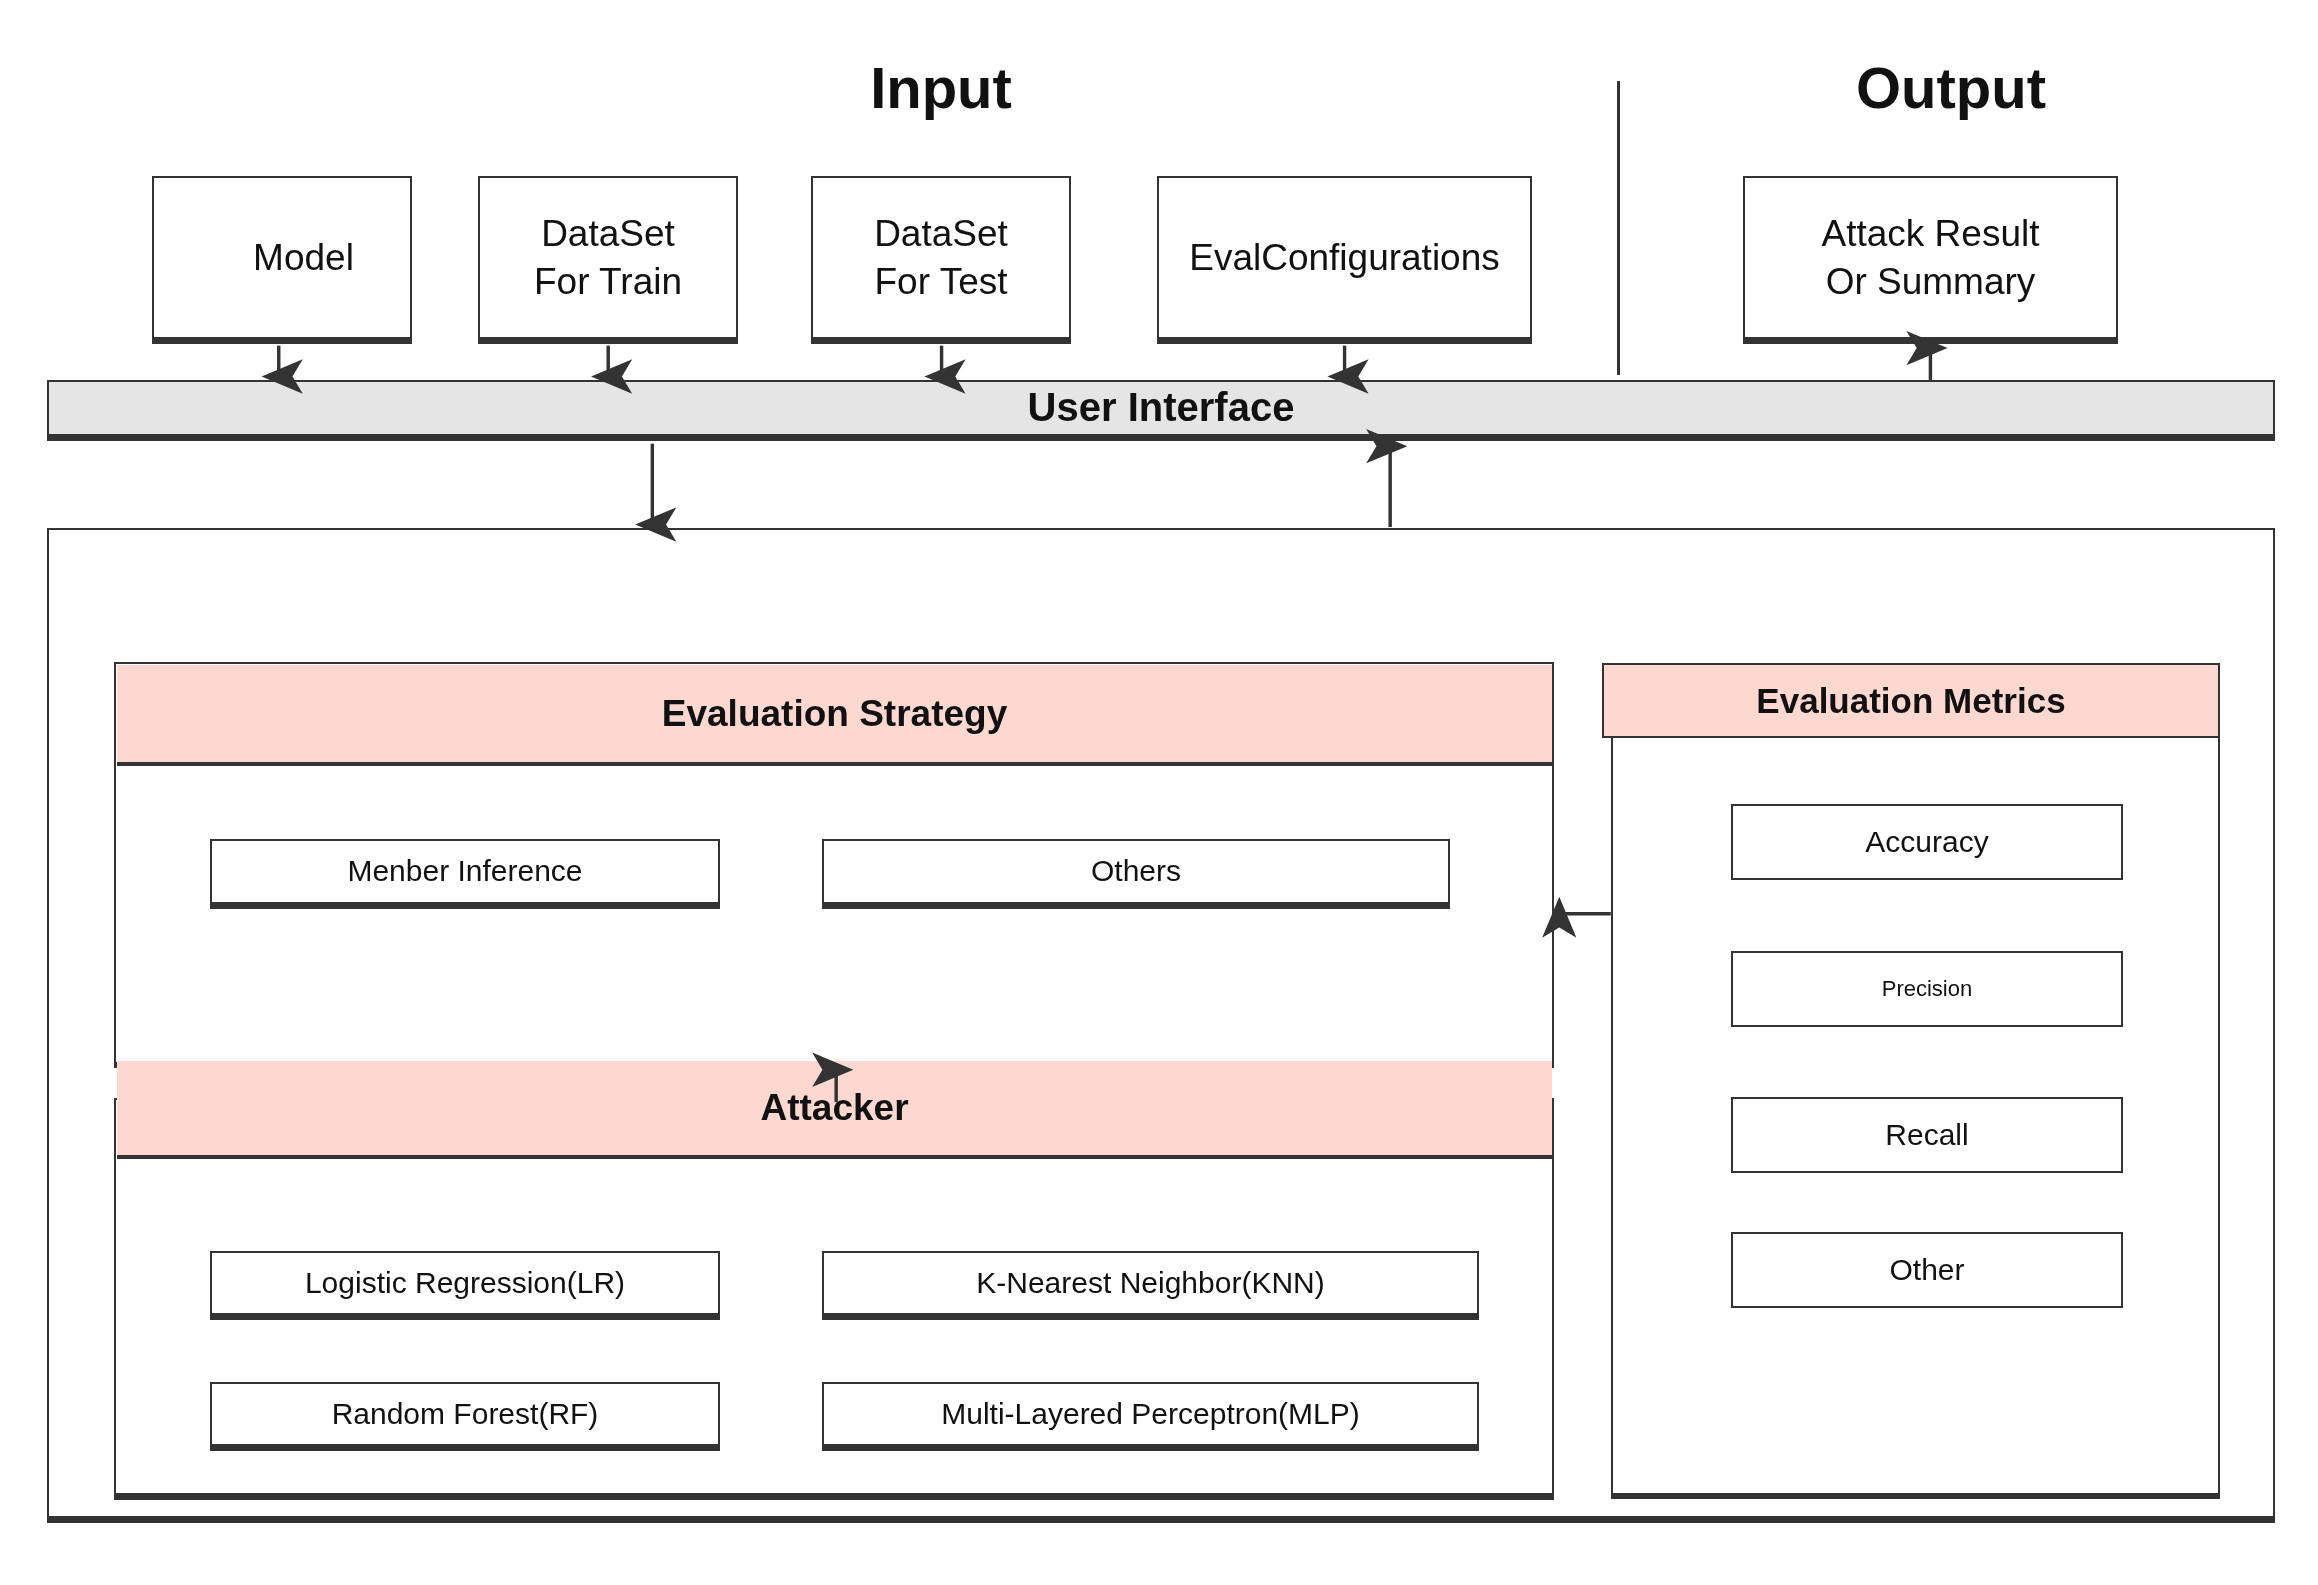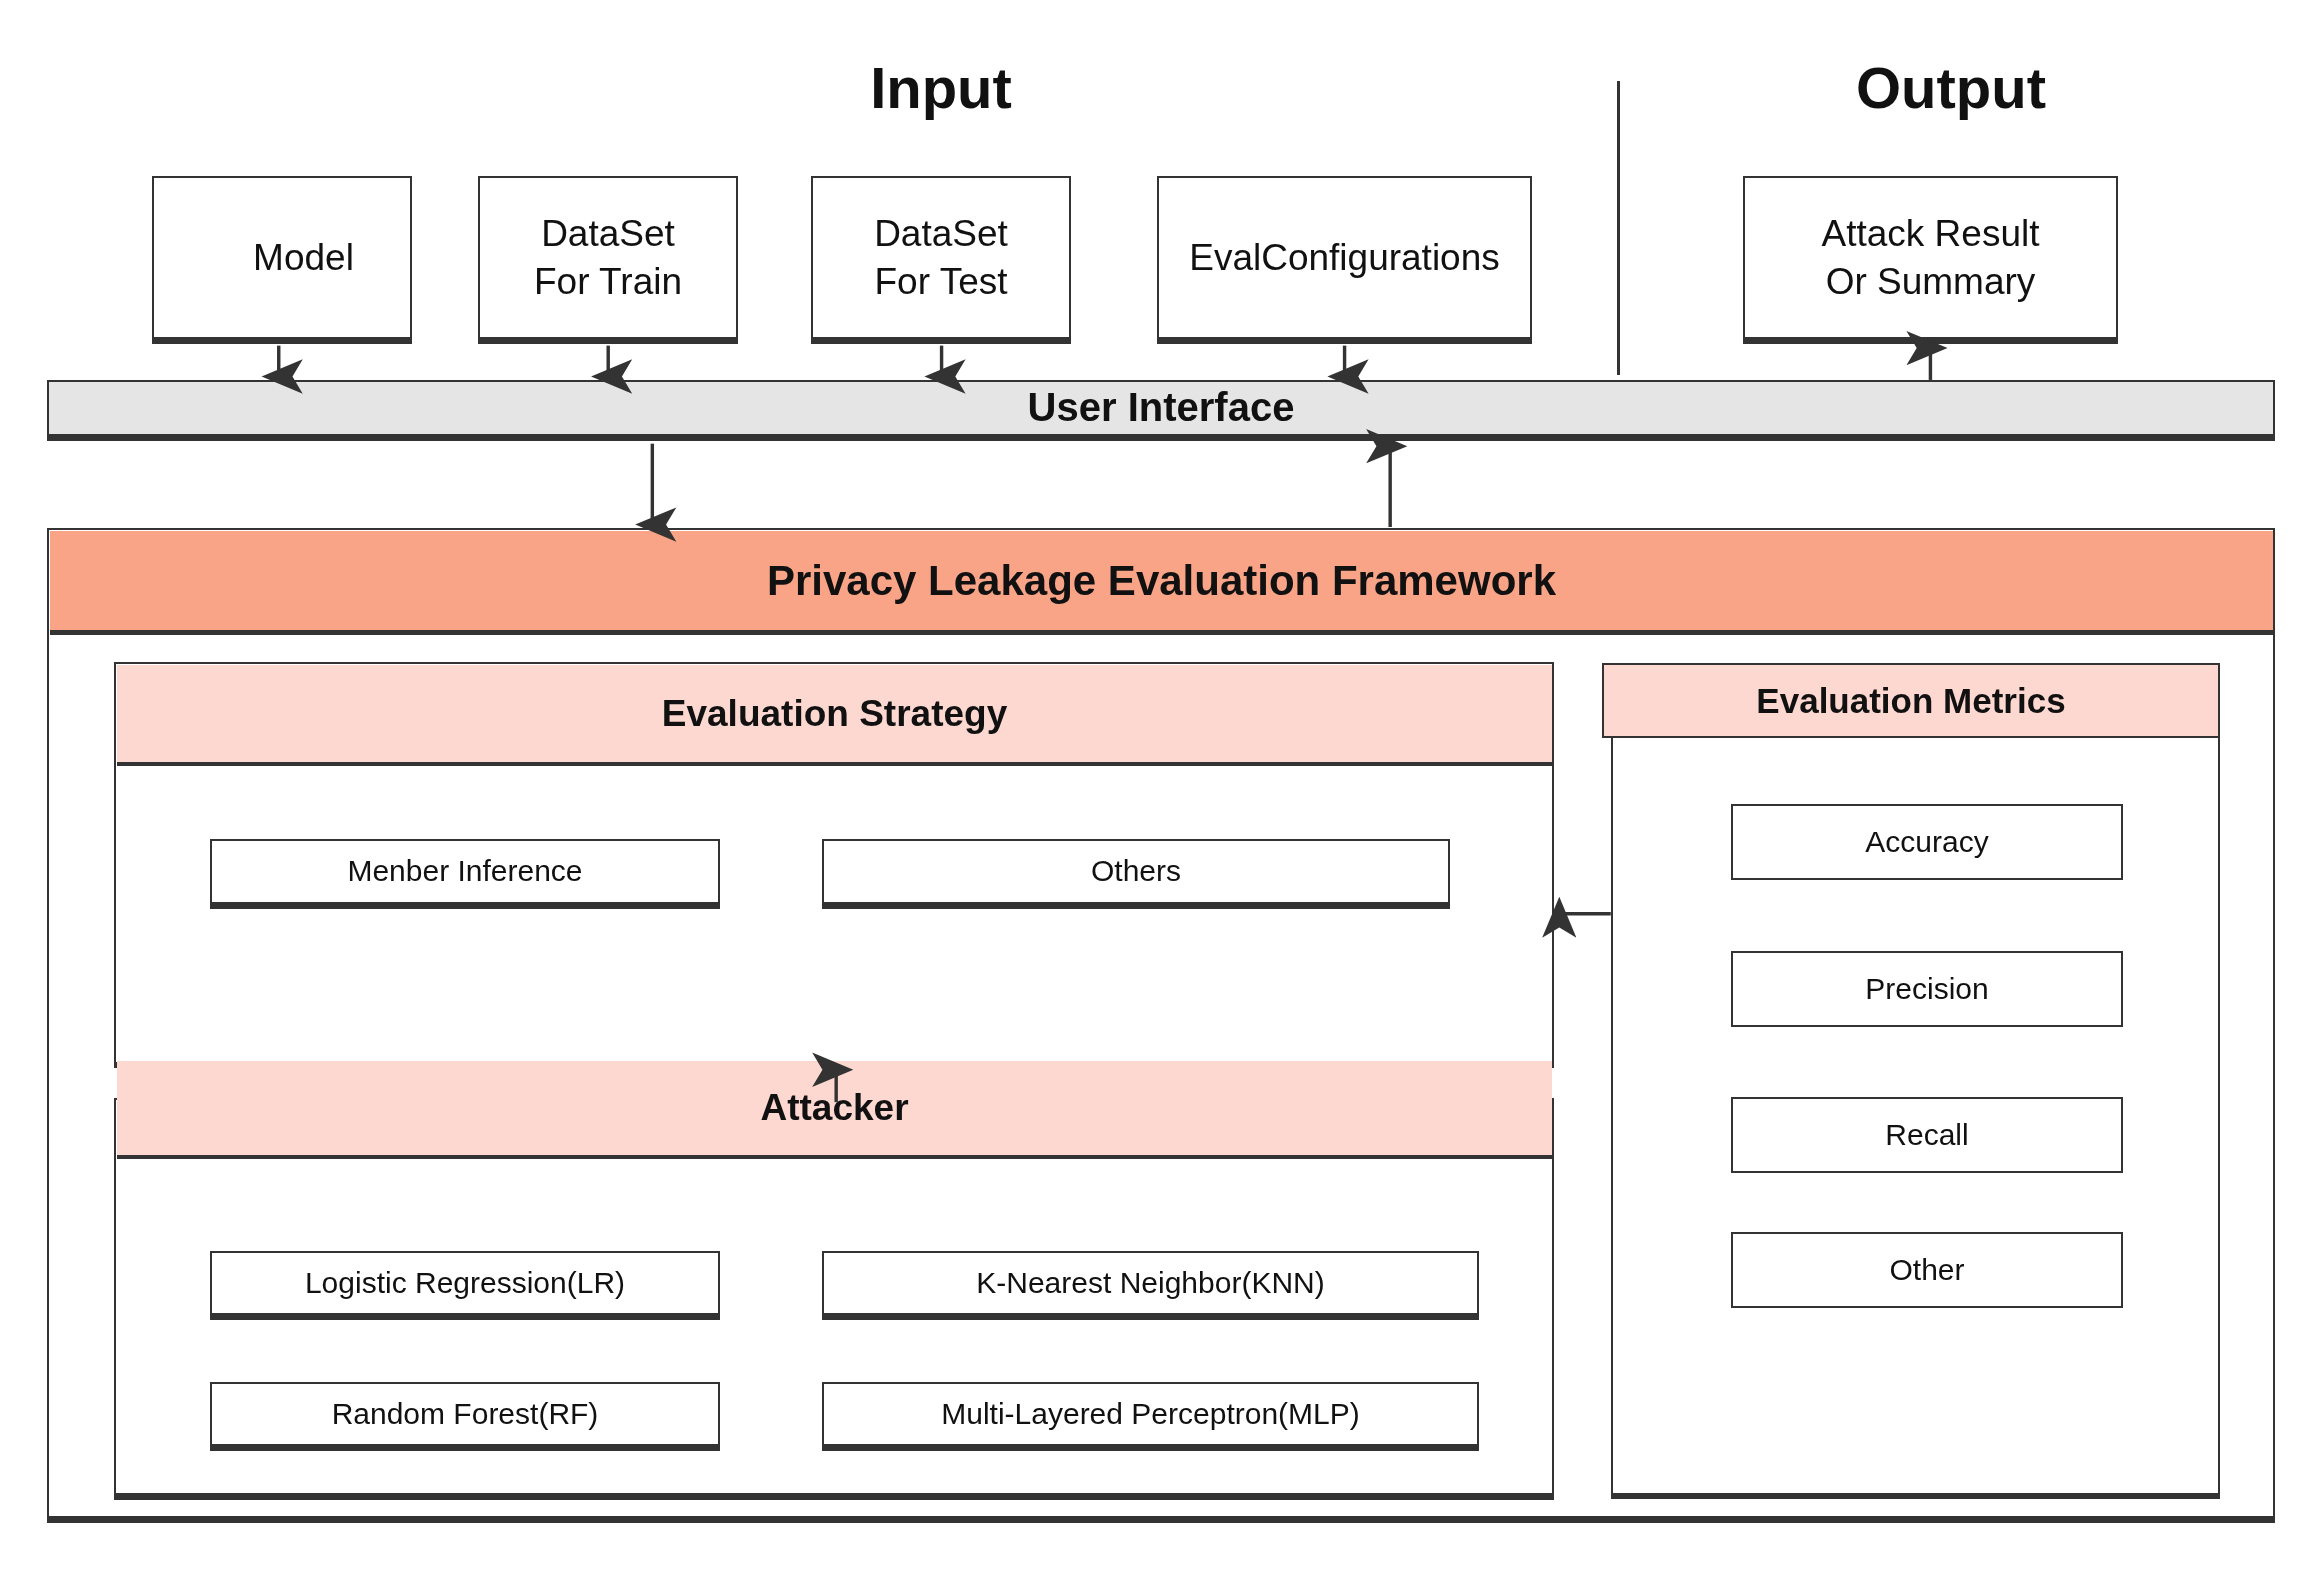--- a/index.html
+++ b/index.html
@@ -104,24 +104,20 @@
     <span>Or Summary</span>
   </div>
 
   <div class="node shadowed" style="left:47px; top:380px; width:2228px; height:61px; font-size:40px; font-weight:bold;
               background:#e5e5e5;">
     <span>User Interface</span>
   </div>
 
   <div class="abs" style="left:47px; top:528px; width:2228px; height:995px; border:2.9px solid #333333; border-bottom-width:7.8px; background:#ffffff;"></div>
 
-  <div class="band" style="left:50px; top:531px; width:2223px; height:104px; background:#faa487;
-              border-bottom:5.4px solid #333333; font-size:42px;">
-    <span>Privacy Leakage Evaluation Framework</span>
-  </div>
 
   <div class="abs" style="left:114px; top:662px; width:1440px; height:406px; border:2.9px solid #333333; border-bottom-width:6.9px; background:#ffffff;"></div>
 
   <div class="band" style="left:117px; top:665px; width:1435px; height:101px; background:#fdd8d0;
               border-bottom:4.9px solid #333333; font-size:37px;">
     <span>Evaluation Strategy</span>
   </div>
 
   <div class="node shadowed" style="left:210px; top:839px; width:510px; height:70px; font-size:30px;">
     <span>Menber Inference</span>
@@ -158,21 +154,21 @@
 
   <div class="band" style="left:1602px; top:663px; width:618px; height:75px; background:#fdd8d0;
               border:2.5px solid #333333; font-size:35px;">
     <span>Evaluation Metrics</span>
   </div>
 
   <div class="node thin" style="left:1731px; top:804px; width:392px; height:76px; font-size:30px;">
     <span>Accuracy</span>
   </div>
 
-  <div class="node thin" style="left:1731px; top:951px; width:392px; height:76px; font-size:30px;">
+  <div class="node thin" style="left:1731px; top:951px; width:392px; height:76px; font-size:22px;">
     <span>Precision</span>
   </div>
 
   <div class="node thin" style="left:1731px; top:1097px; width:392px; height:76px; font-size:30px;">
     <span>Recall</span>
   </div>
 
   <div class="node thin" style="left:1731px; top:1232px; width:392px; height:76px; font-size:30px;">
     <span>Other</span>
   </div>

